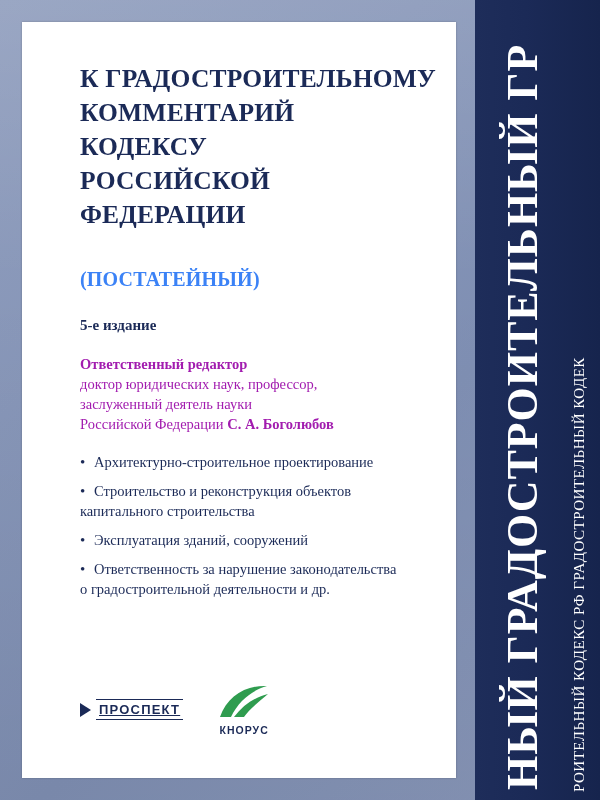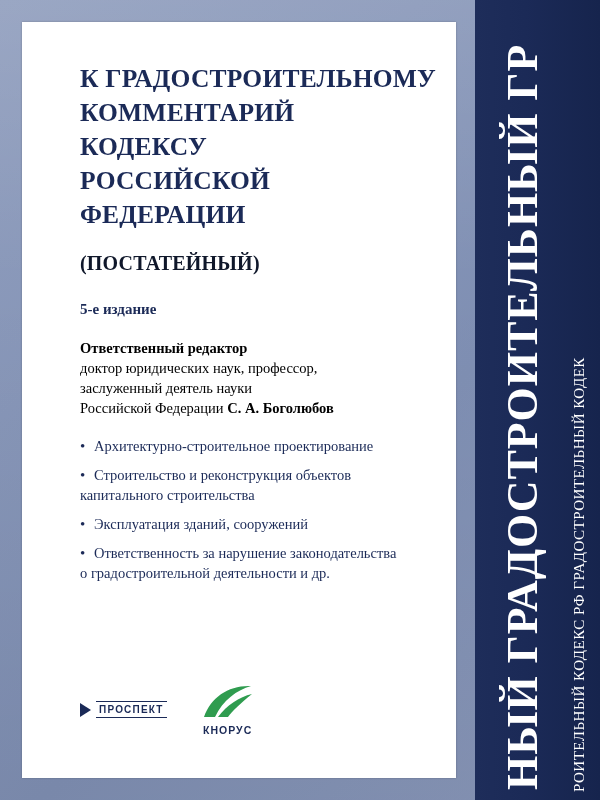--- a/index.html
+++ b/index.html
@@ -90,39 +90,39 @@
     font-family: "Liberation Serif", serif;
     font-weight: bold;
     font-size: 25.5px;
     line-height: 34px;
     letter-spacing: 0.2px;
     margin: 0;
   }
   .title .ln { display: block; white-space: nowrap; }
 
   .subtitle {
-    margin-top: 20px;
-    color: #0f172a;
+    margin-top: 36px;
+    color: #3b82f6;
     font-family: "Liberation Serif", serif;
     font-weight: bold;
     font-size: 20px;
     letter-spacing: 0.2px;
   }
 
   .edition {
     margin-top: 26px;
     color: #1b2a57;
     font-family: "Liberation Serif", serif;
     font-weight: bold;
     font-size: 15px;
   }
 
   .editor-block {
     margin-top: 20px;
-    color: #000000;
+    color: #a21caf;
     font-family: "Liberation Serif", serif;
     font-size: 14.5px;
     line-height: 20px;
   }
   .editor-label { font-weight: bold; }
   .editor-name { font-weight: bold; }
 
   .bullets {
     margin-top: 18px;
     color: #1b2a57;
@@ -164,26 +164,27 @@
   }
   .tri {
     width: 0; height: 0;
     border-top: 7px solid transparent;
     border-bottom: 7px solid transparent;
     border-left: 11px solid #1b2a57;
   }
   .logo-prospekt .pname {
     color: #1b2a57;
     font-family: "Liberation Sans", sans-serif;
-    font-size: 10px;
+    font-size: 13px;
     letter-spacing: 1.2px;
     border-top: 1.5px solid #1b2a57;
     border-bottom: 1.5px solid #1b2a57;
     padding: 2px 3px;
     font-weight: bold;
+    text-decoration: underline;
   }
   .logo-knorus {
     text-align: center;
   }
   .knorus-mark {
     width: 54px;
     height: 40px;
     display: block;
   }
   .knorus-name {

